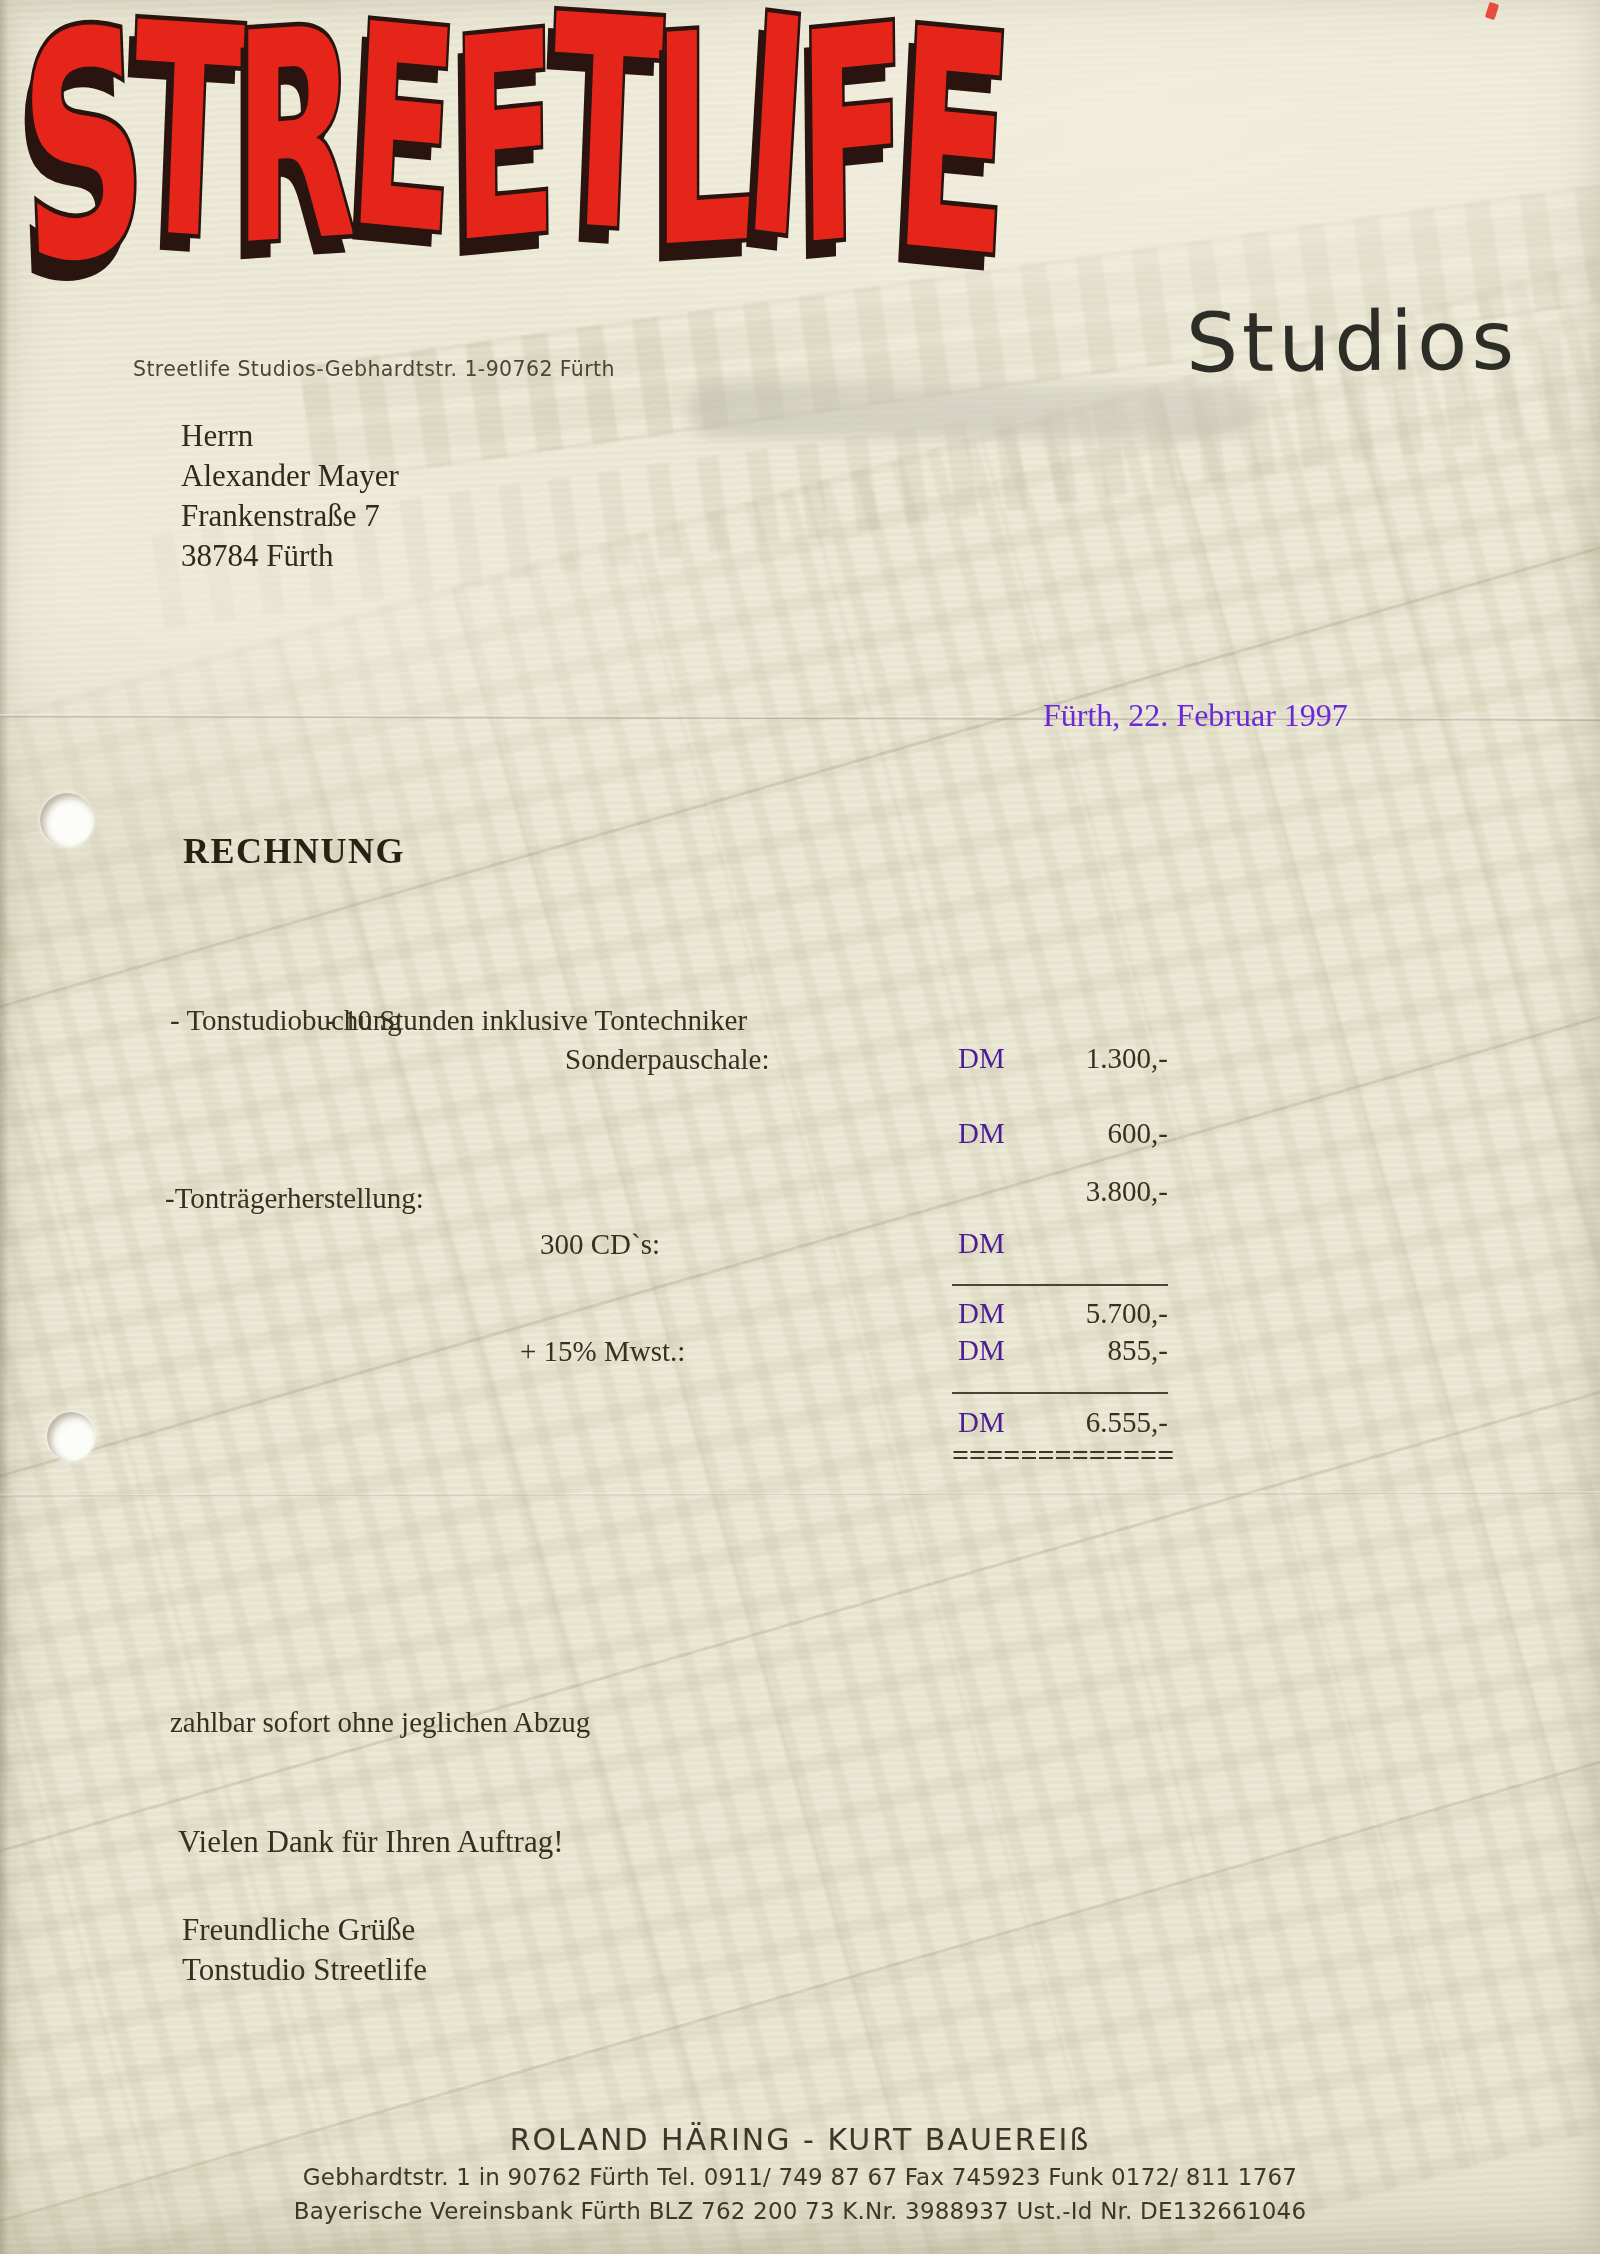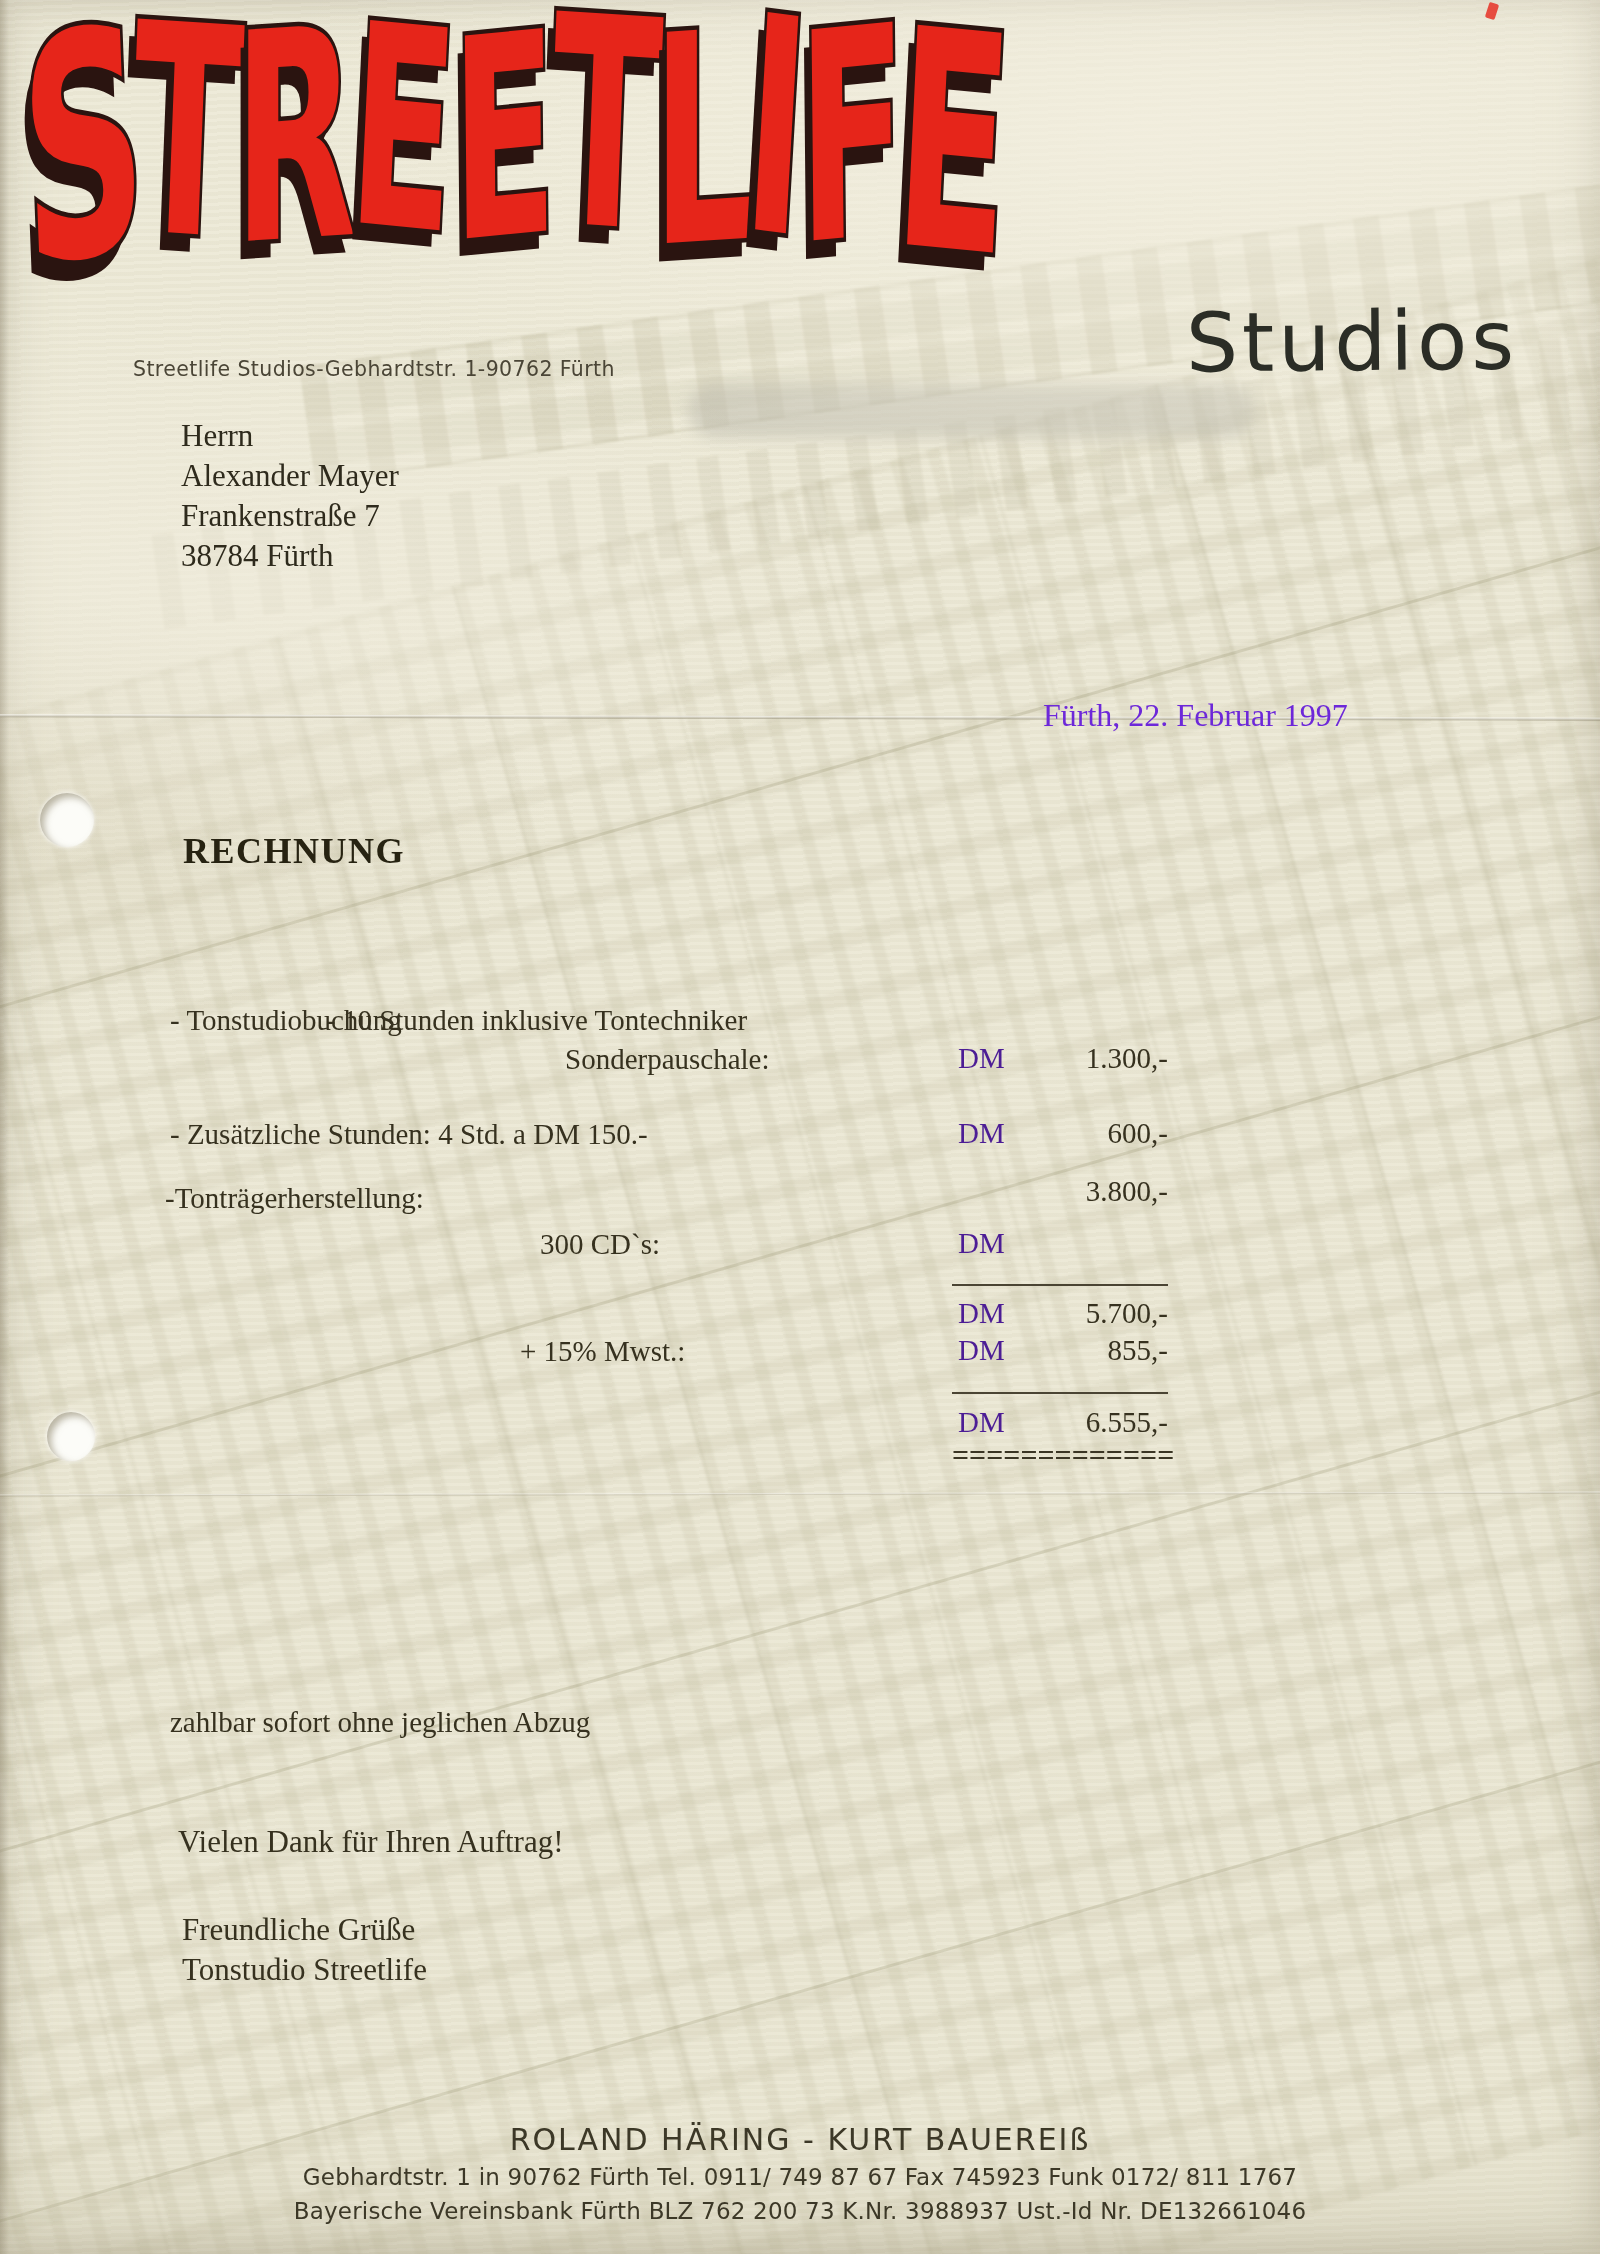--- a/index.html
+++ b/index.html
@@ -145,21 +145,20 @@
   <div class="txt date-line">Fürth, 22. Februar 1997</div>
 
   <h1 class="txt doc-title">RECHNUNG</h1>
 
   <div class="txt body-text" style="left:170px;top:1003px;">- Tonstudiobuchung</div>
   <div class="txt body-text" style="left:326px;top:1003px;">- 10 Stunden inklusive Tontechniker</div>
   <div class="txt body-text" style="left:565px;top:1042px;">Sonderpauschale:</div>
   <div class="cur" style="top:1042px;">DM</div>
   <div class="amt" style="top:1042px;">1.300,-</div>
 
-  <div class="txt body-text" style="left:170px;top:1117px;">- Zusätzliche Stunden: 4 Std. a DM 150.-</div>
   <div class="cur" style="top:1117px;">DM</div>
   <div class="amt" style="top:1117px;">600,-</div>
 
   <div class="txt body-text" style="left:165px;top:1181px;">-Tonträgerherstellung:</div>
   <div class="txt body-text" style="left:540px;top:1227px;">300 CD`s:</div>
   <div class="cur" style="top:1227px;">DM</div>
   <div class="amt" style="top:1175px;">3.800,-</div>
 
   <div class="rule" style="top:1284px;"></div>
   <div class="cur" style="top:1297px;">DM</div>

